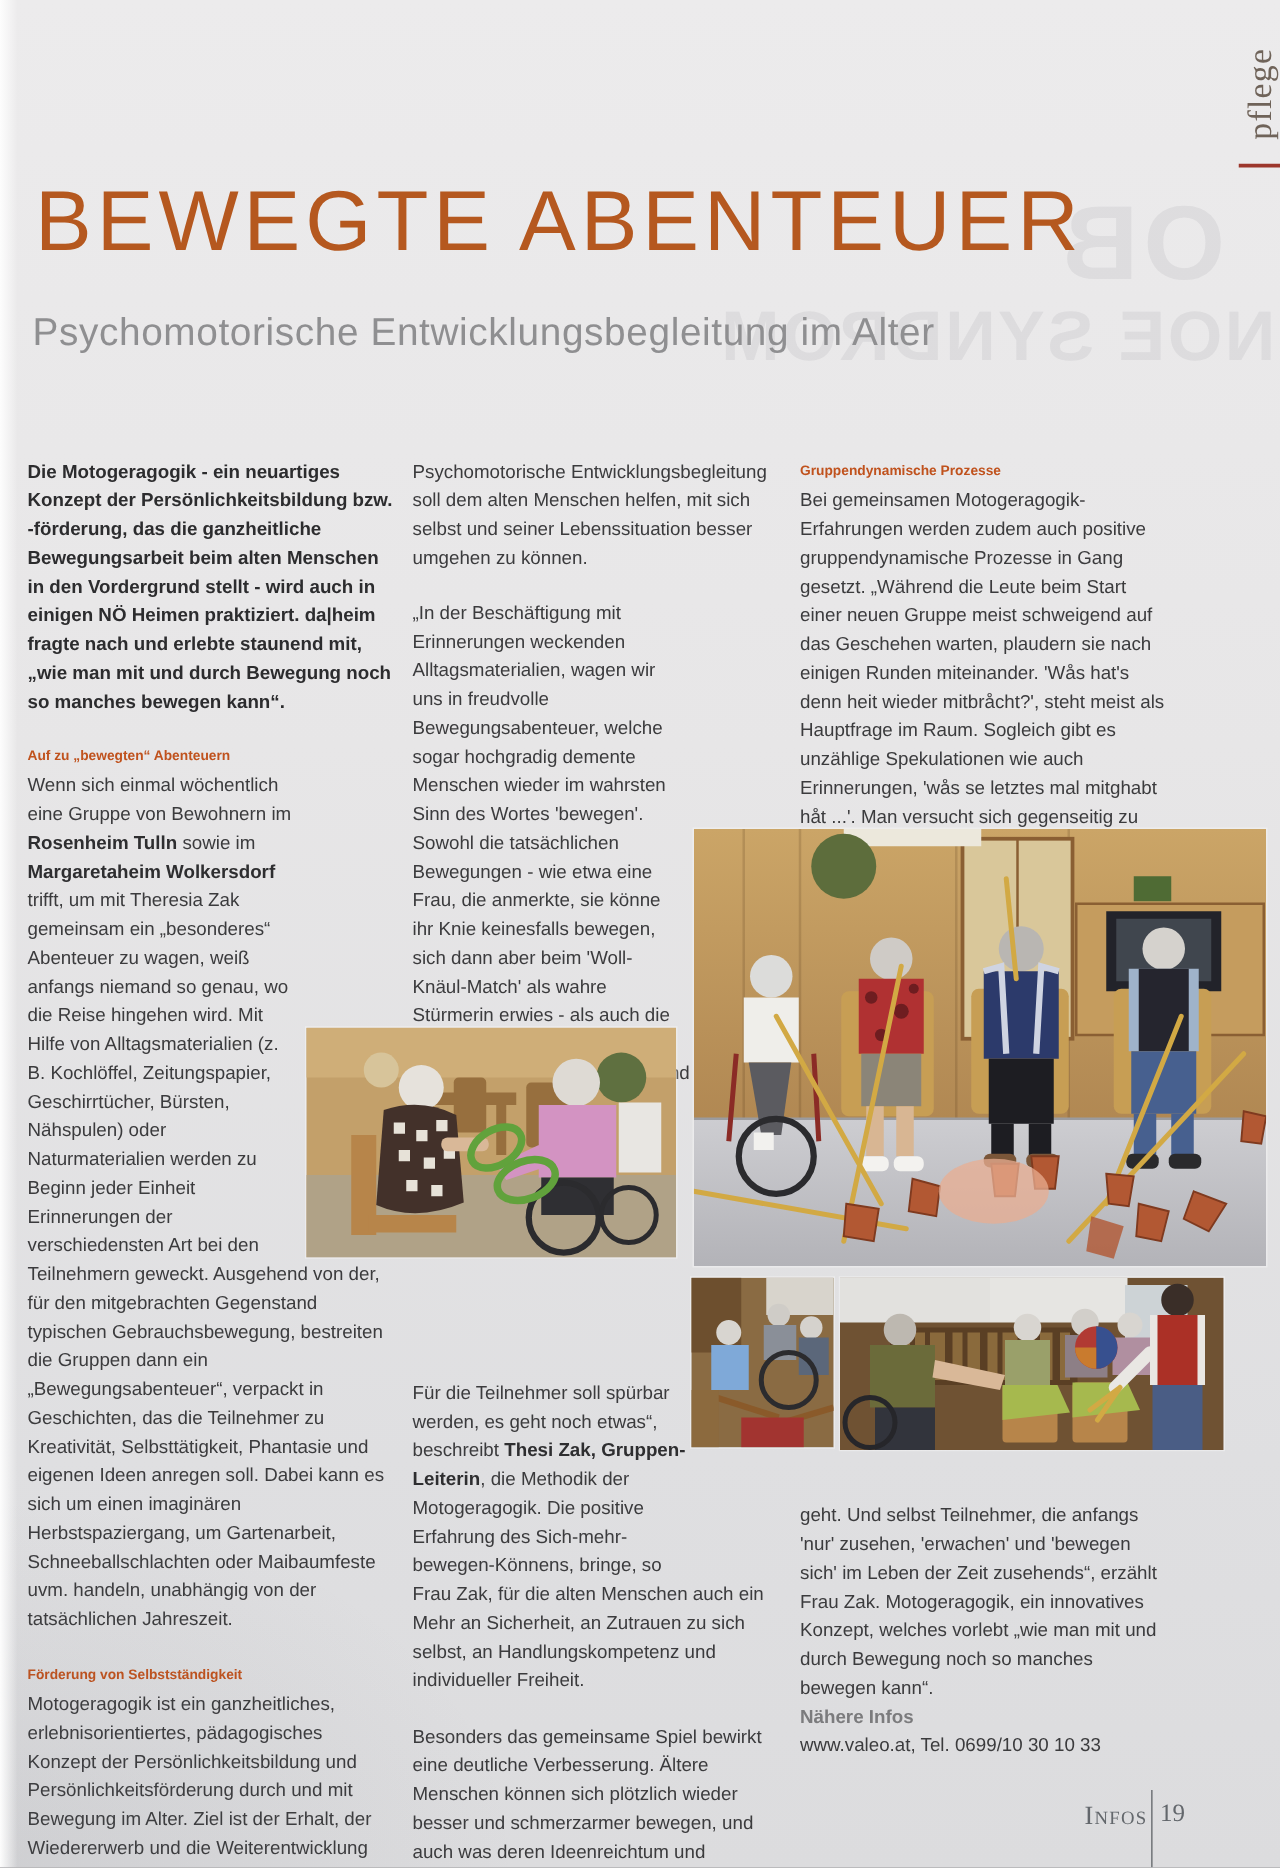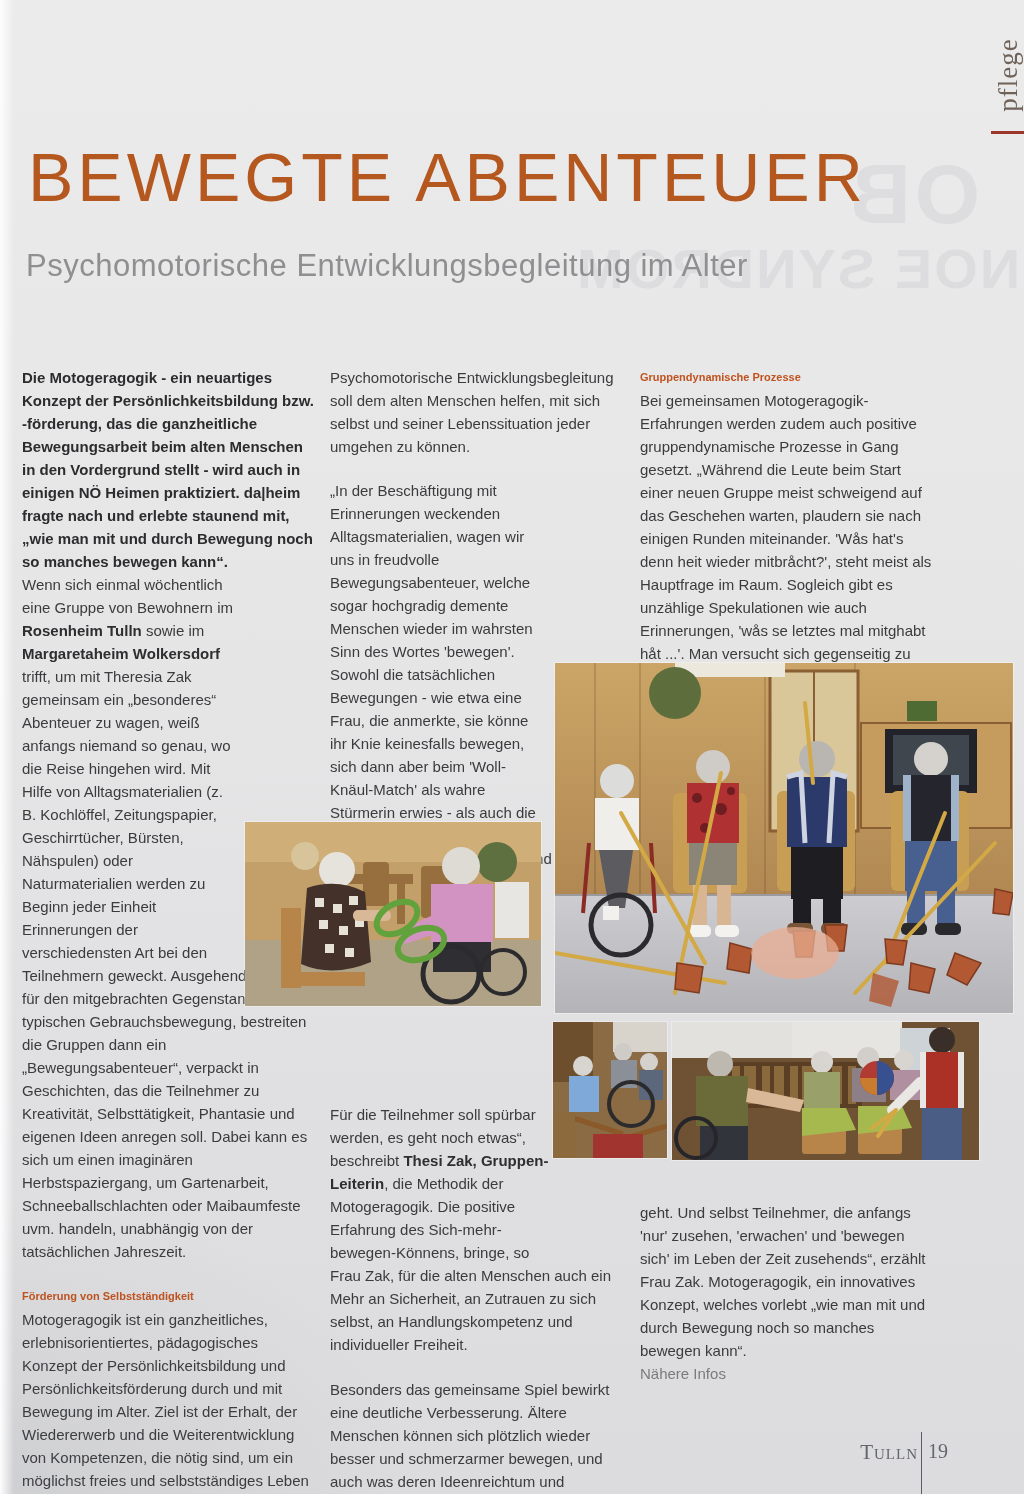--- a/index.html
+++ b/index.html
@@ -47,21 +47,21 @@
   
   .col1 .h1{margin-top:21px;}
   .col1 .cut1{width:76px;height:186px;margin-top:205px;}
   .col1 .h2{margin-top:22px;}
   .col2 .h1{margin-top:26px;}
   .col2 .cut-big{width:75px;height:200px;margin-top:151px;}
   .col2 .p3{margin-top:210px;}
   .col2 .cut-small{width:68px;height:140px;margin-top:210px;}
   .col2 .p4{margin-top:22px;}
   .col3 .p2{margin-top:513px;}
-  .infos-h{margin-top:21px;font-weight:normal;color:#7b7b7d;}
+  .infos-h{margin-top:21px;font-weight:bold;color:#7b7b7d;}
 
   
   .photo{position:absolute;overflow:hidden;box-shadow:0 0 0 1px rgba(255,255,255,0.35);}
   .photo svg{display:block;}
   .photo-large{left:555px;top:663px;width:458px;height:350px;}
   .photo-rings{left:245px;top:822px;width:296px;height:184px;}
   .photo-circle{left:553px;top:1022px;width:114px;height:136px;}
   .photo-ball{left:672px;top:1022px;width:307px;height:138px;}
 
   
@@ -81,41 +81,43 @@
   <div class="ghost ghost2">SCHLAFAPNOE SYNDROM</div>
 
   <div class="title">BEWEGTE ABENTEUER</div>
   <div class="subtitle">Psychomotorische Entwicklungsbegleitung im Alter</div>
 
   <div class="pflege">pflege</div>
   <div class="pflege-rule"></div>
 
   <div class="col col1">
     <p class="intro">Die Motogeragogik - ein neuartiges Konzept der Persönlichkeitsbildung bzw. -förderung, das die ganzheitliche Bewegungsarbeit beim alten Menschen in den Vordergrund stellt - wird auch in einigen NÖ Heimen praktiziert. da|heim fragte nach und erlebte staunend mit, „wie man mit und durch Bewegung noch so manches bewegen kann“.</p>
+    <h3 class="ohead h1">Auf zu „bewegten“ Abenteuern</h3>
     <div class="cut cut1"></div>
     <p><span>Wenn sich einmal wöchentlich eine Gruppe von Bewohnern im </span><span class="b">Rosenheim Tulln</span><span> sowie im </span><span class="b">Margaretaheim Wolkersdorf</span><span> trifft, um mit Theresia Zak gemeinsam ein „besonderes“ Abenteuer zu wagen, weiß anfangs niemand so genau, wo die Reise hingehen wird. Mit Hilfe von Alltagsmaterialien (z. B. Kochlöffel, Zeitungspapier, Geschirrtücher, Bürsten, Nähspulen) oder Naturmaterialien werden zu Beginn jeder Einheit Erinnerungen der verschiedensten Art bei den Teilnehmern geweckt. Ausgehend von der, für den mitgebrachten Gegenstand typischen Gebrauchsbewegung, bestreiten die Gruppen dann ein „Bewegungsabenteuer“, verpackt in Geschichten, das die Teilnehmer zu Kreativität, Selbsttätigkeit, Phantasie und eigenen Ideen anregen soll. Dabei kann es sich um einen imaginären Herbstspaziergang, um Gartenarbeit, Schneeballschlachten oder Maibaumfeste uvm. handeln, unabhängig von der tatsächlichen Jahreszeit.</span></p>
     <h3 class="ohead h2">Förderung von Selbstständigkeit</h3>
     <p>Motogeragogik ist ein ganzheitliches, erlebnisorientiertes, pädagogisches Konzept der Persönlichkeitsbildung und Persönlichkeitsförderung durch und mit Bewegung im Alter. Ziel ist der Erhalt, der Wiedererwerb und die Weiterentwicklung von Kompetenzen, die nötig sind, um ein möglichst freies und selbstständiges Leben zu führen.</p>
   </div>
 
   <div class="col col2">
-    <p>Psychomotorische Entwicklungsbegleitung soll dem alten Menschen helfen, mit sich selbst und seiner Lebenssituation jeder umgehen zu können.</p>
+    <p>Psychomotorische Entwicklungsbegleitung soll dem alten Menschen helfen, mit sich selbst und seiner Lebenssituation besser umgehen zu können.</p>
     <div class="gap-s"></div>
     <div class="cut cut-big"></div>
     <p>„In der Beschäftigung mit Erinnerungen weckenden Alltagsmaterialien, wagen wir uns in freudvolle Bewegungsabenteuer, welche sogar hochgradig demente Menschen wieder im wahrsten Sinn des Wortes 'bewegen'. Sowohl die tatsächlichen Bewegungen - wie etwa eine Frau, die anmerkte, sie könne ihr Knie keinesfalls bewegen, sich dann aber beim 'Woll-Knäul-Match' als wahre Stürmerin erwies - als auch die geistigen und emotionellen Entwicklungen, die sich nach und nach zeigen, werden gefördert.</p>
     <div class="cut cut-small"></div>
     <p class="p3"><span>Für die Teilnehmer soll spürbar werden, es geht noch etwas“, beschreibt </span><span class="b">Thesi Zak, Gruppen-Leiterin</span><span>, die Methodik der Motogeragogik. Die positive Erfahrung des Sich-mehr-bewegen-Könnens, bringe, so Frau Zak, für die alten Menschen auch ein Mehr an Sicherheit, an Zutrauen zu sich selbst, an Handlungskompetenz und individueller Freiheit.</span></p>
     <p class="p4">Besonders das gemeinsame Spiel bewirkt eine deutliche Verbesserung. Ältere Menschen können sich plötzlich wieder besser und schmerzarmer bewegen, und auch was deren Ideenreichtum und geistige Regheit anbelangt, zeigen sich rasch Fortschritte.</p>
   </div>
 
   <div class="col col3">
     <h3 class="ohead">Gruppendynamische Prozesse</h3>
     <p>Bei gemeinsamen Motogeragogik-Erfahrungen werden zudem auch positive gruppendynamische Prozesse in Gang gesetzt. „Während die Leute beim Start einer neuen Gruppe meist schweigend auf das Geschehen warten, plaudern sie nach einigen Runden miteinander. 'Wås hat's denn heit wieder mitbråcht?', steht meist als Hauptfrage im Raum. Sogleich gibt es unzählige Spekulationen wie auch Erinnerungen, 'wås se letztes mal mitghabt håt ...'. Man versucht sich gegenseitig zu helfen und zu unterstützen, wo es nur</p>
     <p class="p2">geht. Und selbst Teilnehmer, die anfangs 'nur' zusehen, 'erwachen' und 'bewegen sich' im Leben der Zeit zusehends“, erzählt Frau Zak. Motogeragogik, ein innovatives Konzept, welches vorlebt „wie man mit und durch Bewegung noch so manches bewegen kann“.</p>
     <p class="infos-h">Nähere Infos</p>
+    <p>www.valeo.at, Tel. 0699/10 30 10 33</p>
   </div>
 
   <div class="photo photo-large">
     <svg width="458" height="350" viewBox="0 0 458 350">
       <defs>
         <linearGradient id="wood" x1="0" y1="0" x2="0" y2="1">
           <stop offset="0" stop-color="#cba567"></stop>
             <stop offset="1" stop-color="#b08752"></stop>
         </linearGradient>
         <linearGradient id="floor" x1="0" y1="0" x2="0" y2="1">
@@ -325,18 +327,18 @@
       <path d="M248 30 h44 v56 h-44 z" fill="#e9e7e3"></path>
       <path d="M254 30 h32 v56 h-32 z" fill="#ab3026"></path>
       <path d="M250 86 h40 v52 h-40 z" fill="#4a5d85"></path>
       <path d="M248 60 l-28 28" stroke="#e9e7e3" stroke-width="10" stroke-linecap="round"></path>
       <path d="M224 88 l-24 18 M224 88 l-18 26" stroke="#d2a944" stroke-width="4" stroke-linecap="round"></path>
       <path d="M222 90 l-14 30 z" fill="#c9a13a"></path>
     </svg>
   </div>
 
   <div class="footer">
-    <span class="mag">Tulln</span>
+    <span class="mag">Infos</span>
     <span class="rule"></span>
     <span class="num">19</span>
   </div>
 
 </div>
 
 </body></html>

